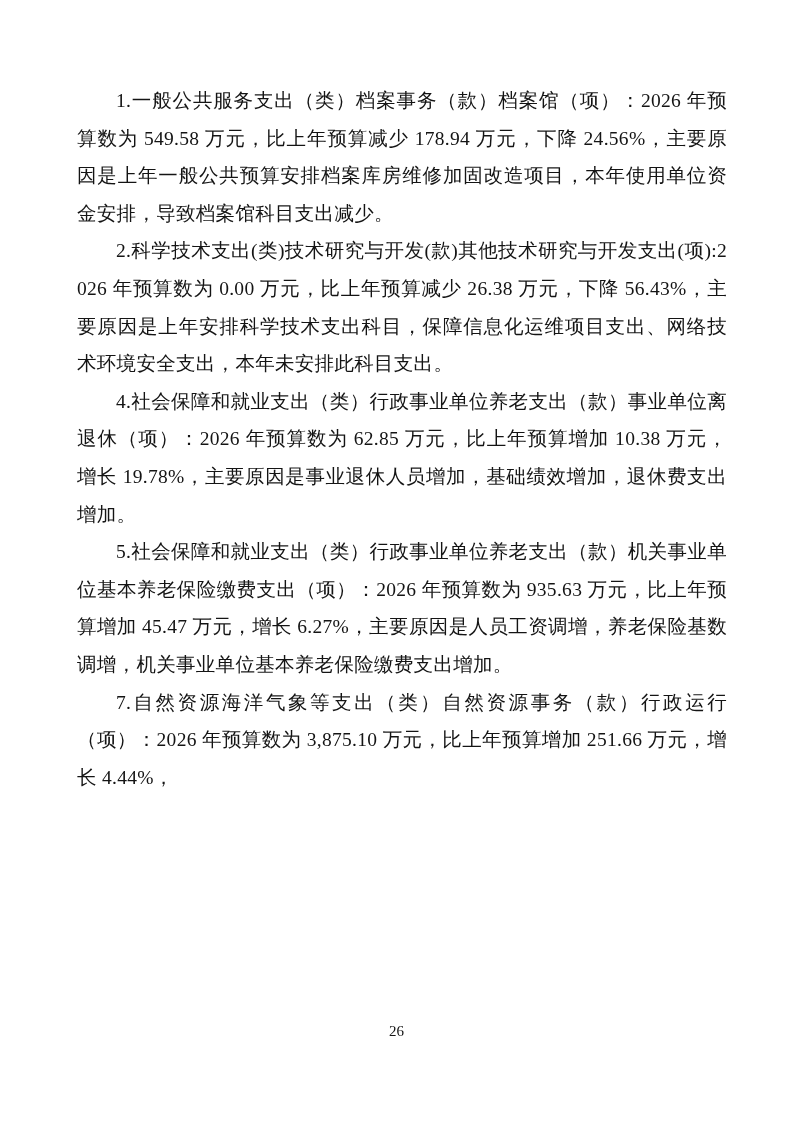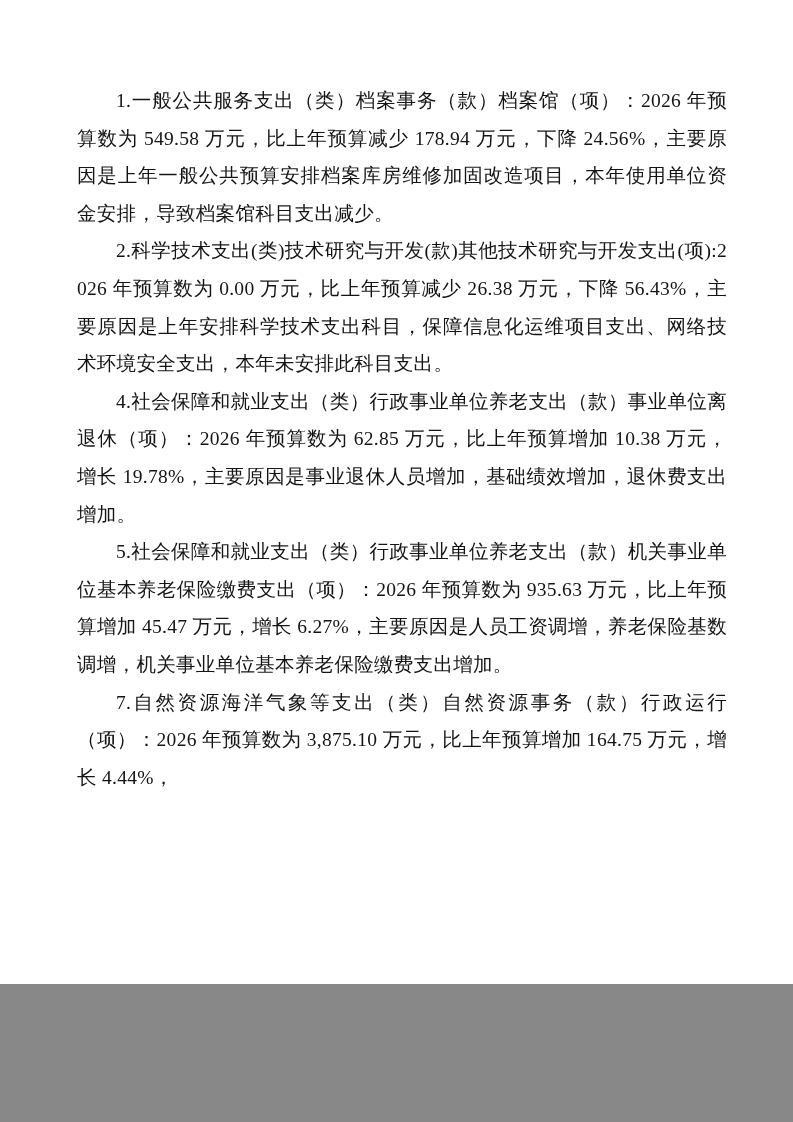--- a/index.html
+++ b/index.html
@@ -3,21 +3,21 @@
 <meta charset="utf-8">
 <style>
   html, body {
     margin: 0;
     padding: 0;
     background: #888;
   }
   .page {
     position: relative;
     width: 793px;
-    height: 984px;
+    height: 1122px;
     background: #ffffff;
     margin: 0 auto;
     overflow: hidden;
     font-family: "Liberation Serif", "DejaVu Serif", serif;
     color: #141414;
   }
   .text-block {
     position: absolute;
     top: 82px;
     left: 77px;
@@ -45,16 +45,16 @@
 </style>
 </head>
 <body>
 
 <div class="page">
   <div class="text-block">
       <p class="para">1.一般公共服务支出（类）档案事务（款）档案馆（项）：2026 年预算数为 549.58 万元，比上年预算减少 178.94 万元，下降 24.56%，主要原因是上年一般公共预算安排档案库房维修加固改造项目，本年使用单位资金安排，导致档案馆科目支出减少。</p>
       <p class="para">2.科学技术支出(类)技术研究与开发(款)其他技术研究与开发支出(项):2026 年预算数为 0.00 万元，比上年预算减少 26.38 万元，下降 56.43%，主要原因是上年安排科学技术支出科目，保障信息化运维项目支出、网络技术环境安全支出，本年未安排此科目支出。</p>
       <p class="para">4.社会保障和就业支出（类）行政事业单位养老支出（款）事业单位离退休（项）：2026 年预算数为 62.85 万元，比上年预算增加 10.38 万元，增长 19.78%，主要原因是事业退休人员增加，基础绩效增加，退休费支出增加。</p>
       <p class="para">5.社会保障和就业支出（类）行政事业单位养老支出（款）机关事业单位基本养老保险缴费支出（项）：2026 年预算数为 935.63 万元，比上年预算增加 45.47 万元，增长 6.27%，主要原因是人员工资调增，养老保险基数调增，机关事业单位基本养老保险缴费支出增加。</p>
-      <p class="para">7.自然资源海洋气象等支出（类）自然资源事务（款）行政运行（项）：2026 年预算数为 3,875.10 万元，比上年预算增加 164.75 万元，增长 4.44%，</p>
+      <p class="para">7.自然资源海洋气象等支出（类）自然资源事务（款）行政运行（项）：2026 年预算数为 3,875.10 万元，比上年预算增加 251.66 万元，增长 4.44%，</p>
     </div>
-  <div class="page-number">47</div>
+  <div class="page-number">26</div>
 </div>
 
 </body></html>

